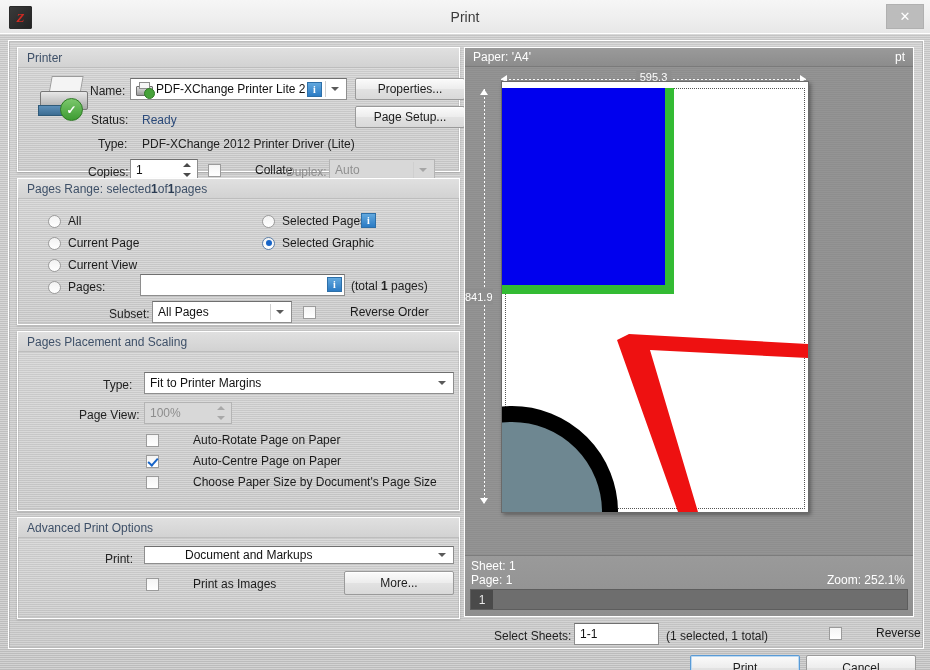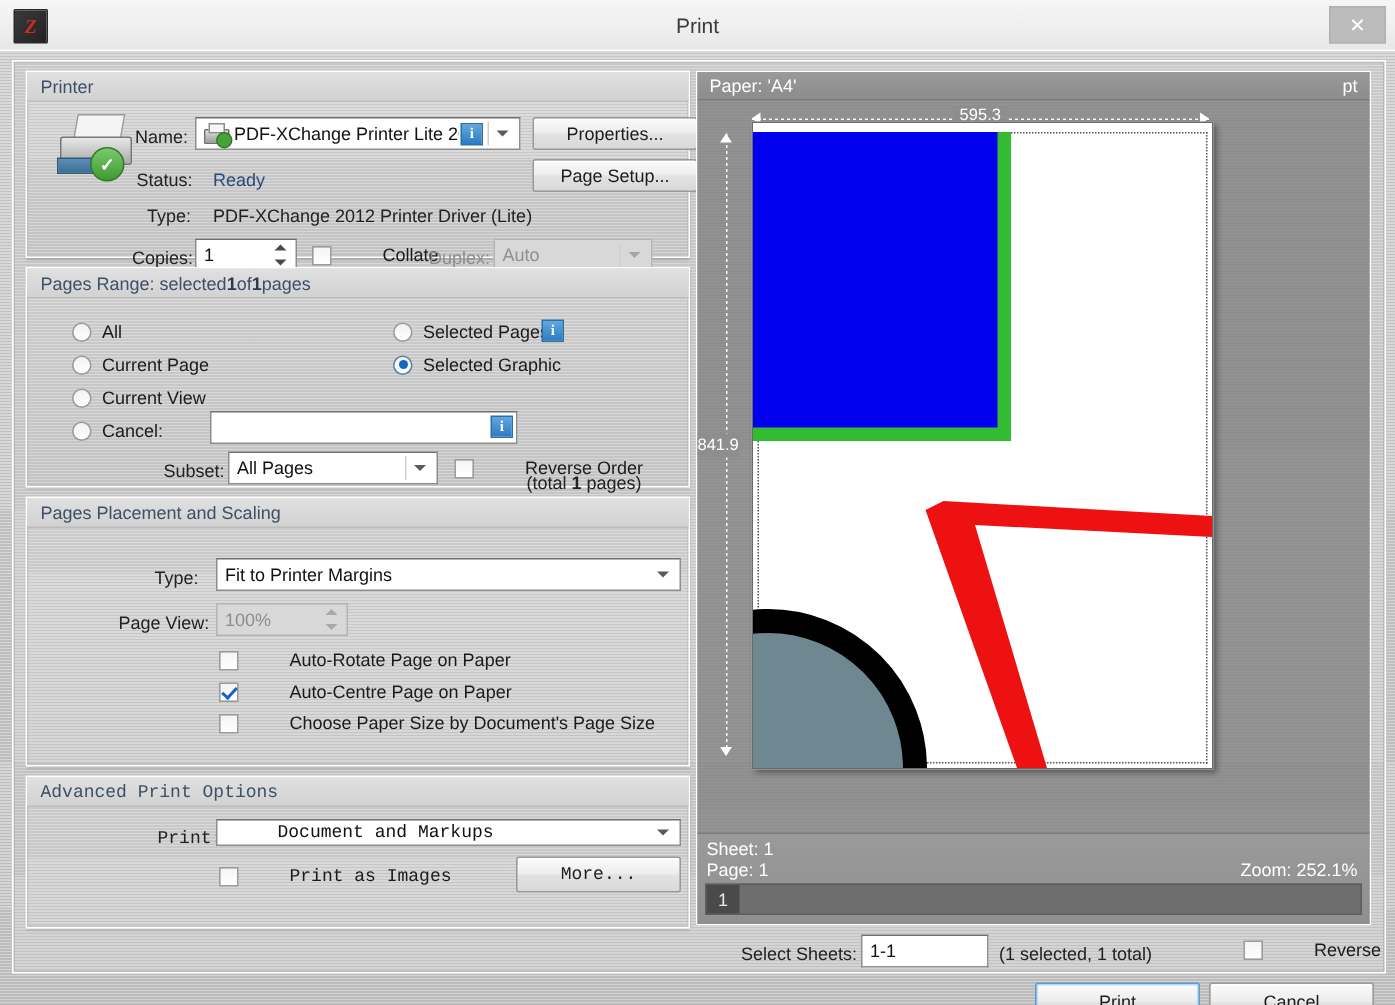--- a/index.html
+++ b/index.html
@@ -345,39 +345,39 @@
         <div class="radio" style="left:30px;top:57px;">
           <div class="dotbox"></div>
             <div class="rtxt">Current Page</div>
         </div>
         <div class="radio" style="left:30px;top:79px;">
           <div class="dotbox"></div>
             <div class="rtxt">Current View</div>
         </div>
         <div class="radio" style="left:30px;top:101px;">
           <div class="dotbox"></div>
-            <div class="rtxt">Cancel:</div>
+            <div class="rtxt">Pages:</div>
         </div>
 
         <div class="radio" style="left:244px;top:35px;">
           <div class="dotbox"></div>
             <div class="rtxt">Selected Pages</div>
         </div>
         <div class="ibadge" style="position:absolute;left:343px;top:34px;">i</div>
 
         <div class="radio on" style="left:244px;top:57px;">
           <div class="dotbox"></div>
             <div class="rtxt">Selected Graphic</div>
         </div>
 
         <div class="field" style="left:122px;top:95px;width:205px;height:22px;">
           <span></span>
           <div class="ibadge" style="position:absolute;right:2px;top:2px;">i</div>
         </div>
-        <div class="lbl" style="left:333px;top:100px;margin-top:36px;">
+        <div class="lbl" style="left:333px;top:100px;">
           <span>(total </span><b>1</b><span> pages)</span>
         </div>
 
         <div class="lbl" style="left:91px;top:128px;">Subset:</div>
         <div class="combo" style="left:134px;top:122px;width:140px;height:22px;">
           <span>All Pages</span>
           <div class="sep"></div>
             <div class="arrow"></div>
         </div>
         <div class="check" style="left:285px;top:126px;">
@@ -411,21 +411,21 @@
         <div class="check on" style="left:128px;top:122px;">
           <div class="cbox"></div>
             <div class="ctxt">Auto-Centre Page on Paper</div>
         </div>
         <div class="check" style="left:128px;top:143px;">
           <div class="cbox"></div>
             <div class="ctxt">Choose Paper Size by Document's Page Size</div>
         </div>
       </div>
 
-      <div class="group" style="left:8px;top:476px;width:441px;height:100px;font-family:Liberation Mono, monospace;">
+      <div class="group" style="left:8px;top:476px;width:441px;height:100px;">
         <div class="group-title">Advanced Print Options</div>
 
         <div class="lbl" style="left:87px;top:34px;">Print:</div>
         <div class="combo" style="left:126px;top:28px;width:310px;height:18px;padding-left:40px;">
           <span>Document and Markups</span>
           <div class="arrow"></div>
         </div>
 
         <div class="check" style="left:128px;top:59px;">
           <div class="cbox"></div>

